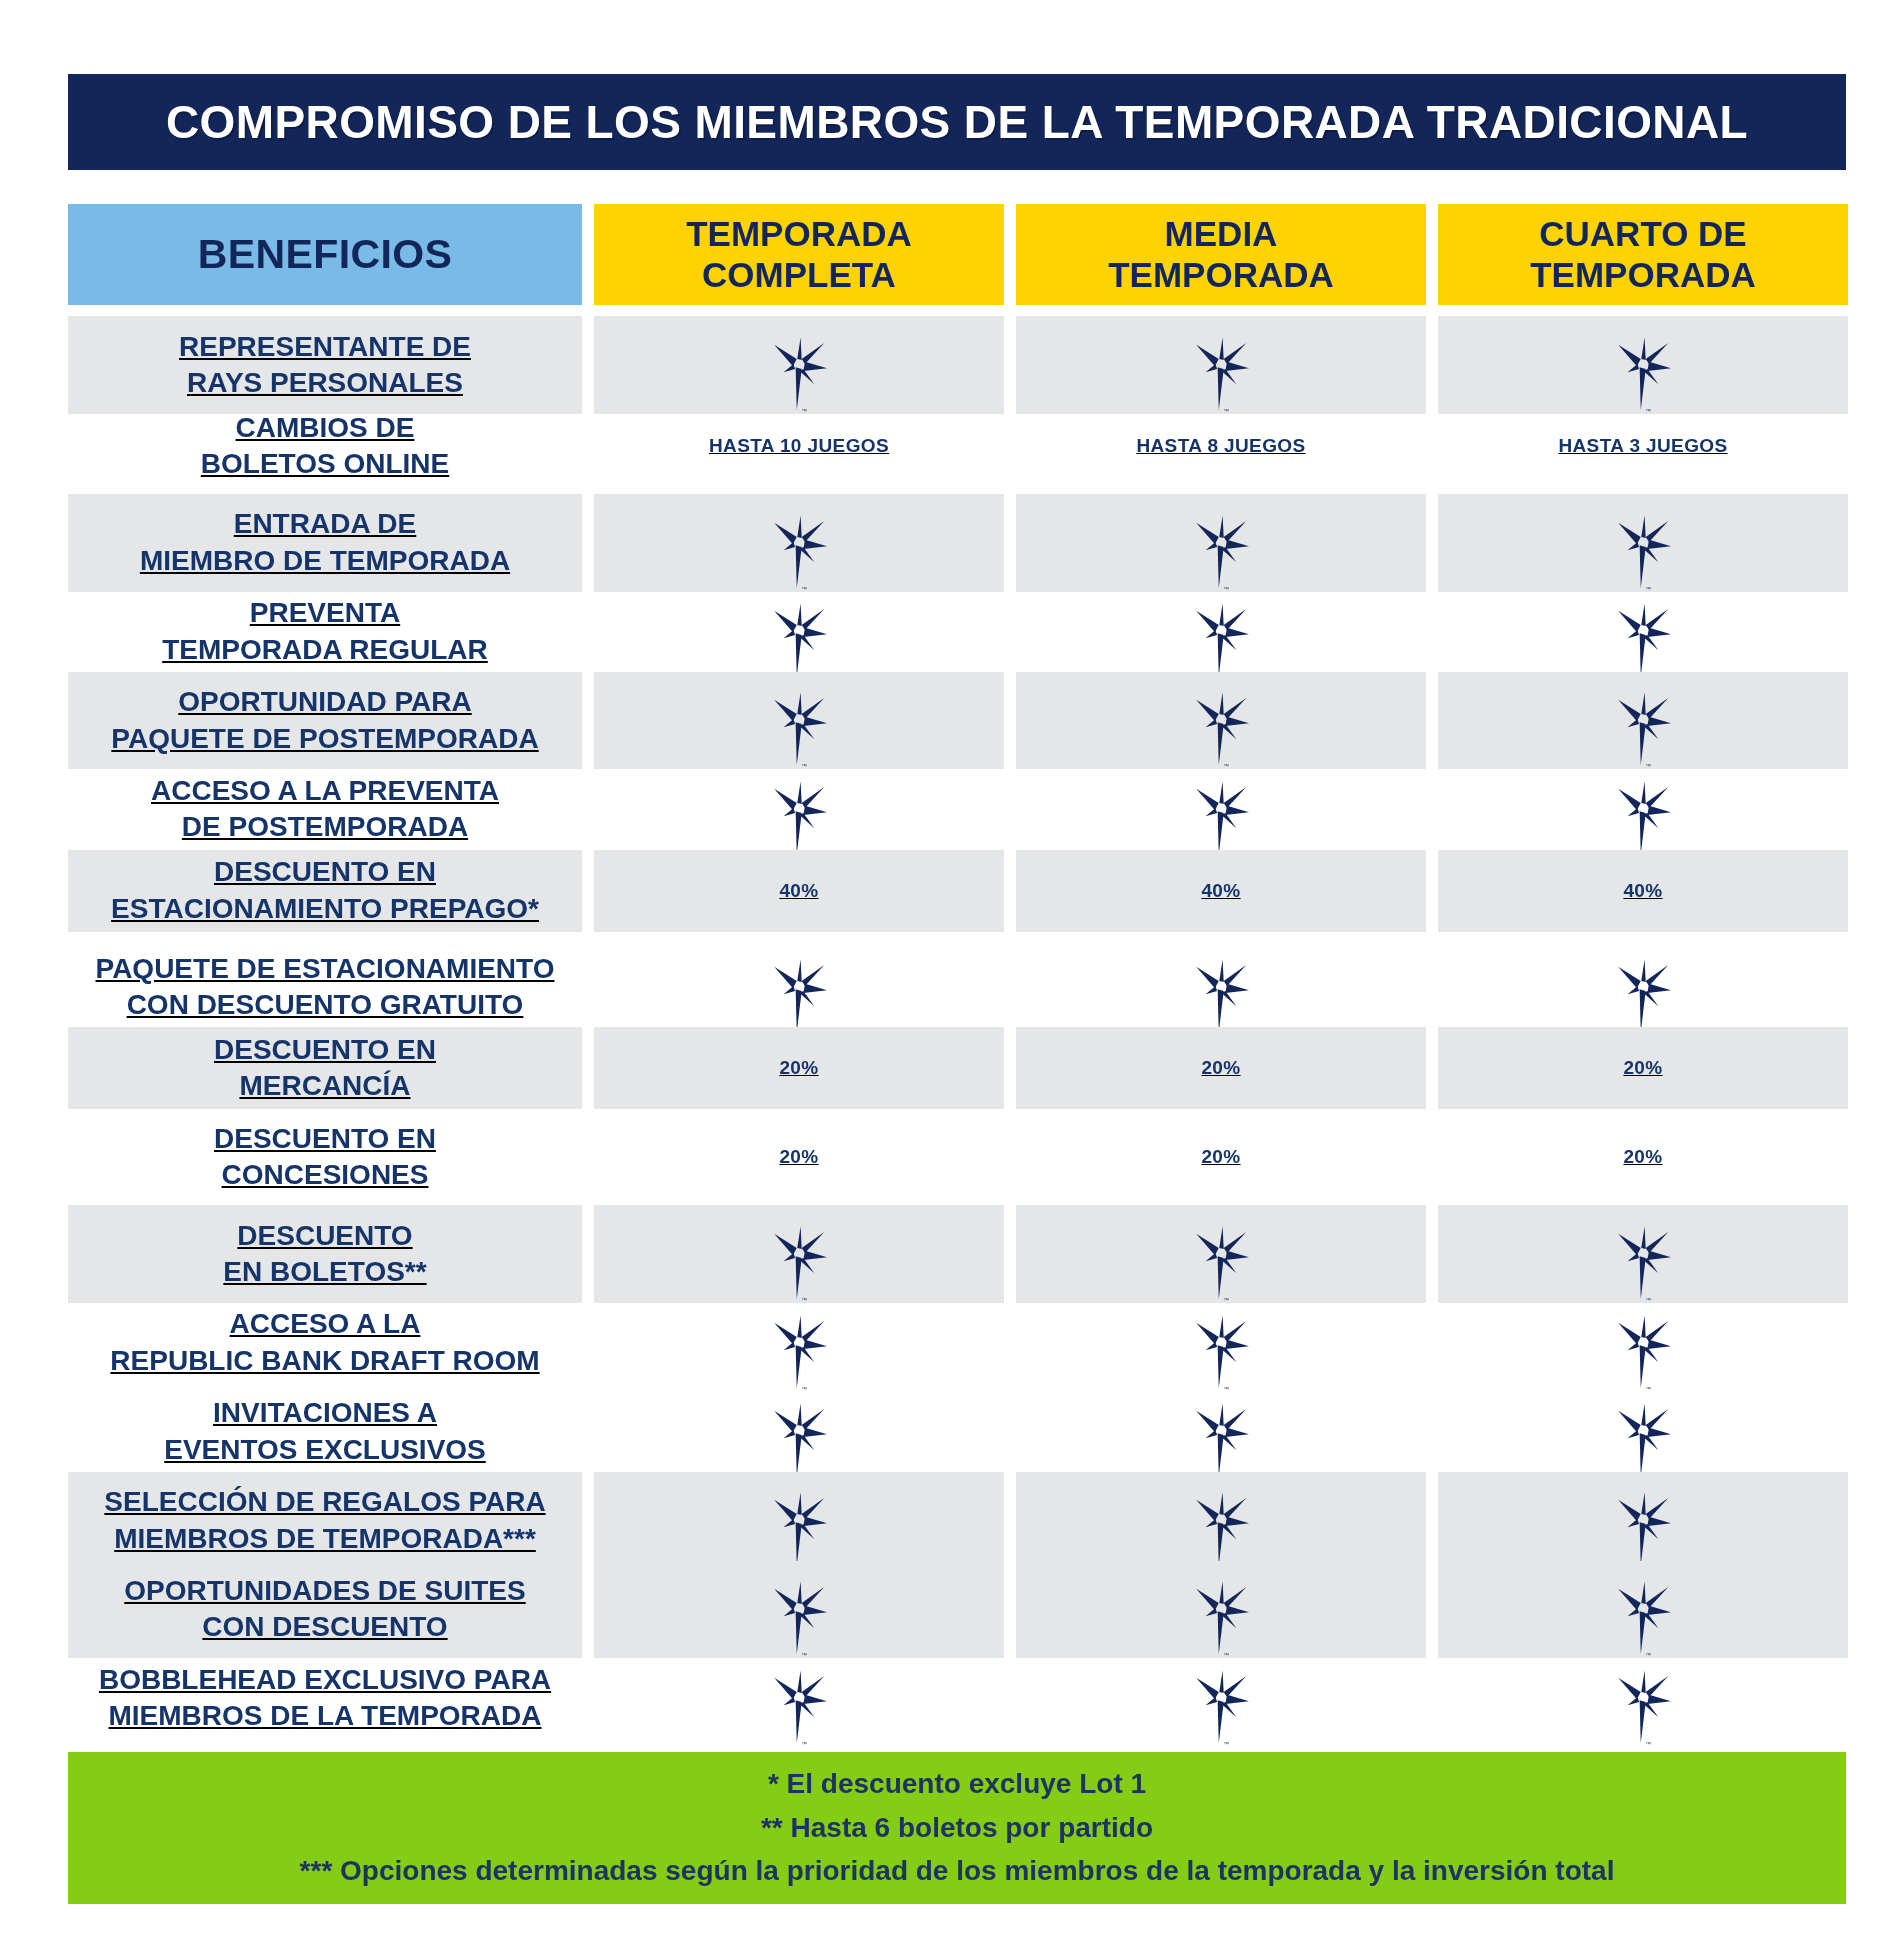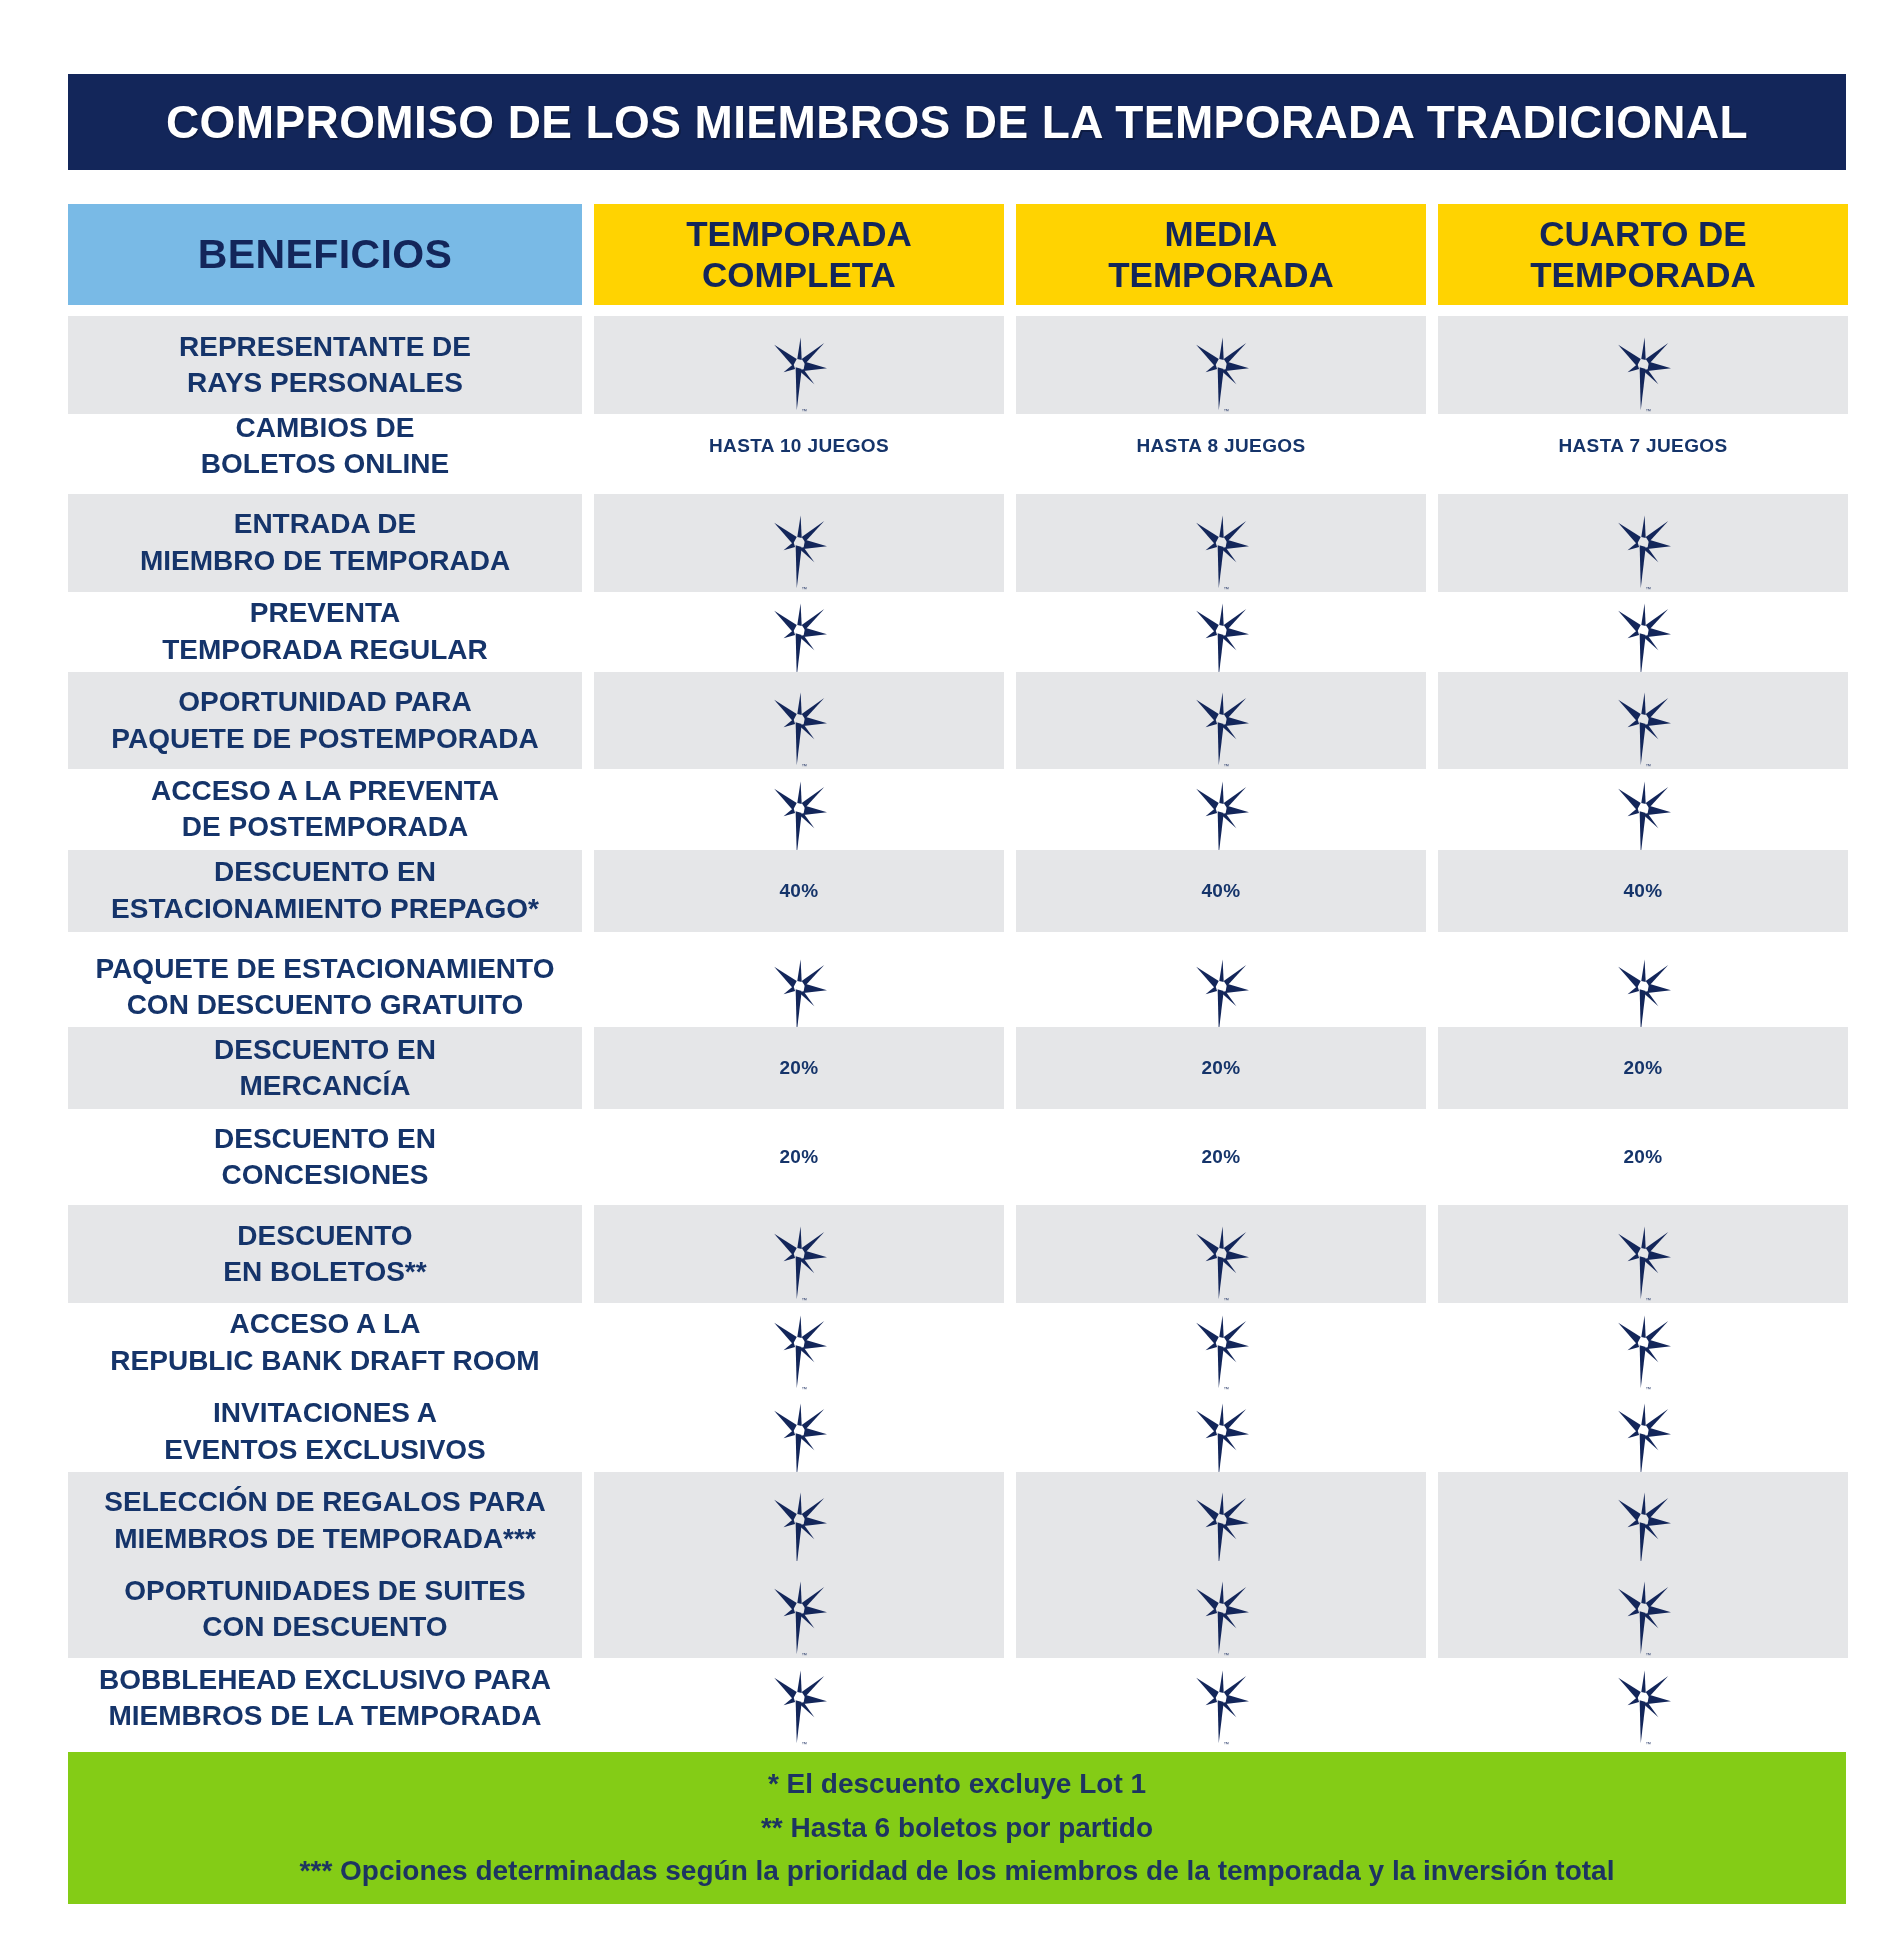--- a/index.html
+++ b/index.html
@@ -21,21 +21,21 @@
     height:101px;margin-bottom:11.2px;
   }
   .header-cell{
     display:flex;align-items:center;justify-content:center;text-align:center;
     font-weight:bold;color:#13265a;line-height:1.15;white-space:pre-line;
   }
   .header-cell.beneficios{background:#79bae6;font-size:41px;letter-spacing:0.4px;}
   .header-cell.plan{background:#ffd301;font-size:35px;}
 
   .rows{display:flex;flex-direction:column;gap:6.9px;}
-  .row{display:grid;grid-template-columns:514px 410px 410px 410px;column-gap:12px;height:82px;}
+  .row{display:grid;grid-template-columns:514px 410px 410px 410px;column-gap:12px;height:82px;text-decoration:underline;}
   .cell{display:flex;align-items:center;justify-content:center;text-align:center;overflow:visible;}
   .row.shaded .cell{background:#e5e6e8;}
   .label{
     font-weight:bold;font-size:28px;line-height:1.3;color:#15346a;white-space:pre-line;
   }
   .value-text{font-weight:bold;font-size:19px;color:#15346a;letter-spacing:0.4px;}
   .burst{width:55px;height:77px;margin-top:20.6px;flex:0 0 auto;}
 
   .footer{
     position:absolute;left:68px;top:1752px;width:1778px;height:152px;background:#84cc16;
@@ -105,21 +105,21 @@
       <span class="label">CAMBIOS DE
 BOLETOS ONLINE</span>
     </div>
   <div class="cell">
             <span class="value-text">HASTA 10 JUEGOS</span>
           </div>
           <div class="cell">
             <span class="value-text">HASTA 8 JUEGOS</span>
           </div>
           <div class="cell">
-            <span class="value-text">HASTA 7 JUEGOS</span>
+            <span class="value-text">HASTA 3 JUEGOS</span>
           </div>
         </div>
         <div class="row shaded">
     <div class="cell">
       <span class="label">ENTRADA DE
 MIEMBRO DE TEMPORADA</span>
     </div>
   <div class="cell">
             <svg class="burst" viewBox="0 0 100 140">
               <use href="#sunburst"></use>

